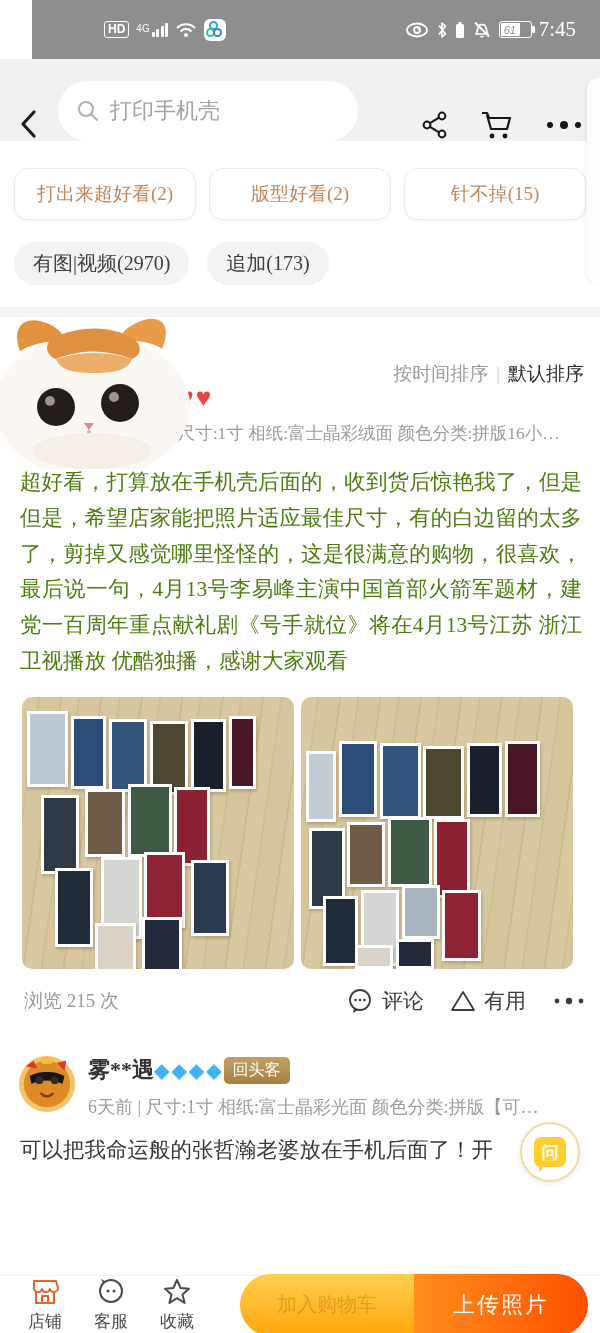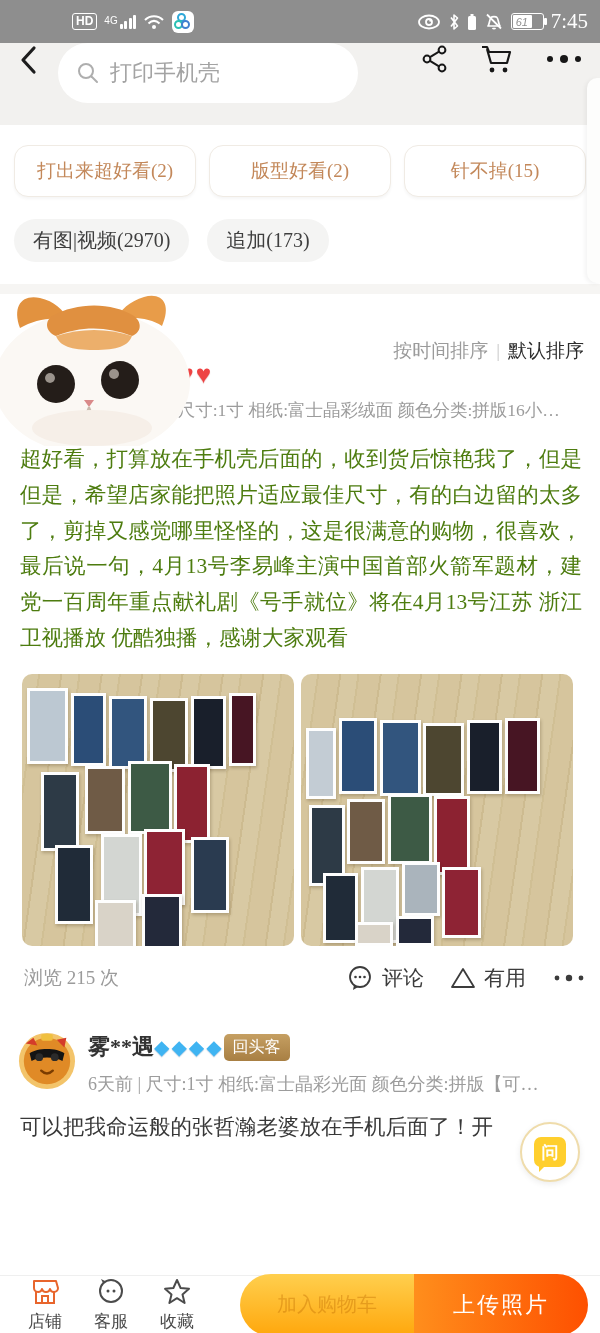--- a/index.html
+++ b/index.html
@@ -4,52 +4,53 @@
 <style>
   * { margin:0; padding:0; box-sizing:border-box; }
   html,body { background:#ddd; }
   .screen {
     position:relative; width:600px; height:1333px; margin:0 auto;
     background:#fff; overflow:hidden;
     font-family:"Liberation Serif","DejaVu Serif",serif; color:#333;
   }
   
   .statusbar {
-    height:43px; background:#8e8e8e; color:#fff;
-    display:flex; align-items:center; padding:0 12px 0 72px;
+    height:59px; background:#8e8e8e; color:#fff;
+    display:flex; align-items:center; padding:0 24px 0 72px;
     font-family:"Liberation Sans","DejaVu Sans",sans-serif;
+    margin-left:32px;
   }
   .sb-left, .sb-right { display:flex; align-items:center; gap:7px; }
   .sb-right { margin-left:auto; }
   .hd-badge { border:1.5px solid #fff; border-radius:3px; font-size:12px; font-weight:bold; padding:0 3px; line-height:15px; }
   .net { display:flex; align-items:flex-end; gap:1px; }
   .net .g { font-size:10px; margin-right:1px; align-self:flex-start; }
   .bars { display:flex; align-items:flex-end; gap:1.5px; }
   .bars i { width:3px; background:#fff; display:block; border-radius:1px; }
   .app-chip { width:22px; height:22px; background:#fff; border-radius:6px; position:relative; }
   .app-chip i { position:absolute; width:9px; height:9px; border:2.2px solid #27b5c9; border-radius:50%; }
   .app-chip i:nth-child(1){ left:5px; top:2px; border-color:#2fa8d8; }
   .app-chip i:nth-child(2){ left:2px; top:9px; border-color:#2bc0b4; }
   .app-chip i:nth-child(3){ left:9px; top:9px; border-color:#3f7fd0; }
   .batt-h { position:relative; width:33px; height:17px; border:1.5px solid #fff; border-radius:3px; display:flex; align-items:center; }
   .batt-h .fill { position:absolute; left:1px; top:1px; bottom:1px; width:62%; background:#fff; border-radius:1px; }
   .batt-h .num { position:relative; z-index:1; font-size:11px; font-style:italic; color:#8e8e8e; margin-left:4px; }
   .batt-h:after { content:""; position:absolute; right:-4px; top:4px; width:2.5px; height:7px; background:#fff; border-radius:1px; }
   .clock { font-size:21px; font-family:"Liberation Serif",serif; }
   .sb-ic { display:block; }
   
-  .navbar { height:82px; background:#f2f1ef; display:flex; align-items:flex-start; padding:0 16px; }
+  .navbar { height:82px; background:#f2f1ef; display:flex; align-items:flex-end; padding:0 16px; }
   .searchpill {
     width:300px; height:60px; background:#fff; border-radius:30px; margin-left:18px;
     display:flex; align-items:center; padding:0 18px; gap:10px;
   }
   .searchpill .q { font-size:22px; color:#a3a3a3; }
   .nav-icons { margin-left:auto; display:flex; align-items:center; gap:30px; }
   
-  .tags { padding:20px 14px 0; display:flex; flex-direction:column; gap:14px; }
+  .tags { padding:20px 14px 0; display:flex; flex-direction:column; gap:14px;margin-top:7px; }
   .tagrow { display:flex; gap:13px; }
   .tag {
     flex:1; height:52px; background:#fff; border:1px solid #f0ebe4; border-radius:14px;
     box-shadow:0 2px 3px rgba(0,0,0,.04);
     display:flex; align-items:center; justify-content:center;
     font-size:19px; color:#c3885a; cursor:pointer;
   }
   .tag.neg { color:#9b9b9b; }
   
   .tabs { display:flex; align-items:center; gap:18px; padding:22px 14px 0; }

